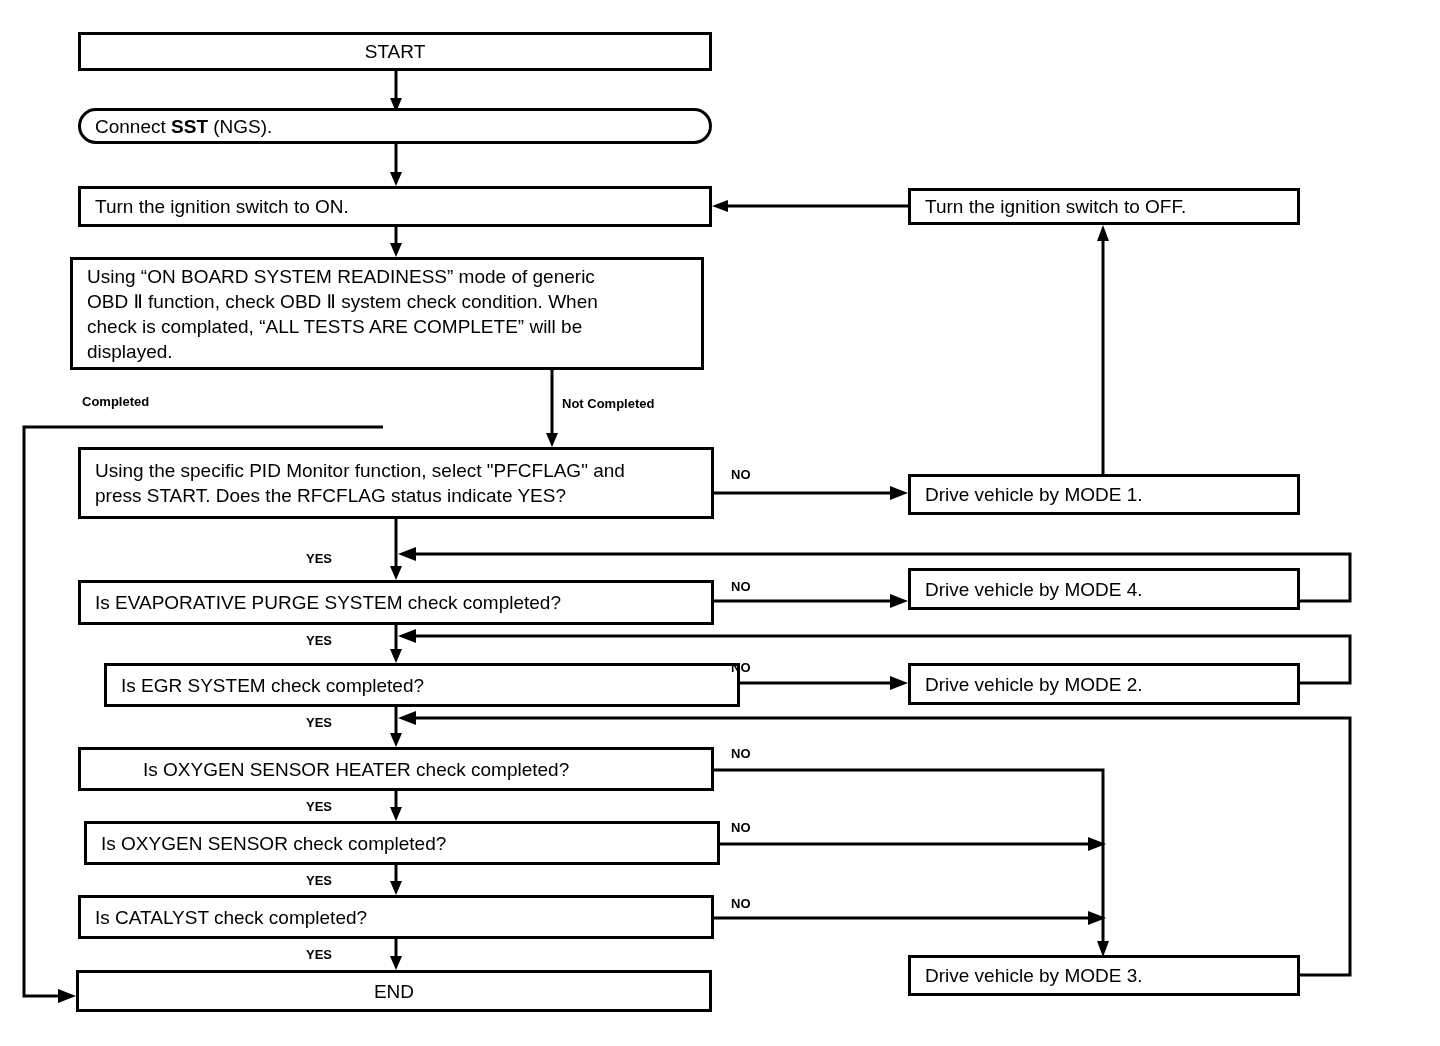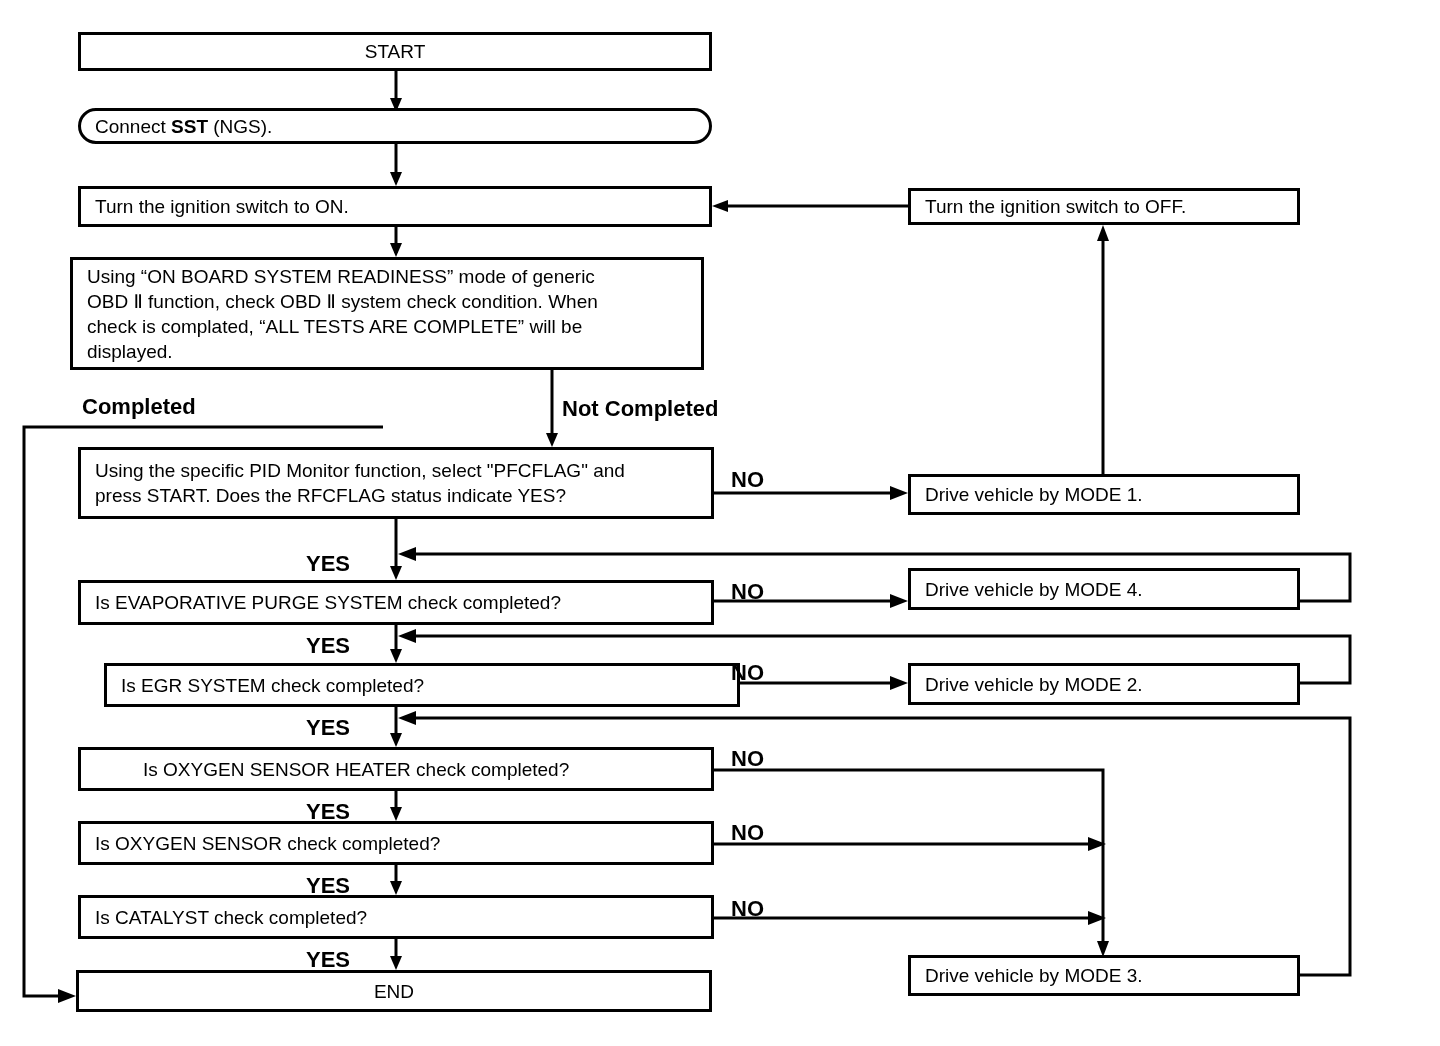--- a/index.html
+++ b/index.html
@@ -36,21 +36,21 @@
   .box .txt {
     padding: 0 14px;
     white-space: pre-line;
   }
   .box.center .txt { padding: 0; }
   .bold { font-weight: bold; }
 
   
   .elabel {
     position: absolute;
-    font-size: 22px;
+    font-size: 13px;
     font-weight: bold;
     color: #000000;
     white-space: nowrap;
     z-index: 6;
   }
 
   
   #wires {
     position: absolute;
     left: 0; top: 0;
@@ -173,21 +173,21 @@
   </div>
 
   <div class="box left" style="left:78px; top:663px; width:636px; height:44px;margin-left:26px;">
     <span class="txt">Is EGR SYSTEM check completed?</span>
   </div>
 
   <div class="box left" style="left:78px; top:747px; width:636px; height:44px;padding-left:48px;">
     <span class="txt">Is OXYGEN SENSOR HEATER check completed?</span>
   </div>
 
-  <div class="box left" style="left:78px; top:821px; width:636px; height:44px;">
+  <div class="box left" style="left:84px; top:821px; width:636px; height:44px;">
     <span class="txt">Is OXYGEN SENSOR check completed?</span>
   </div>
 
   <div class="box center" style="left:76px; top:970px; width:636px; height:42px;">
     <span class="txt">END</span>
   </div>
 
   <div class="box left" style="left:78px; top:895px; width:636px; height:44px;">
     <span class="txt">Is CATALYST check completed?</span>
   </div>

